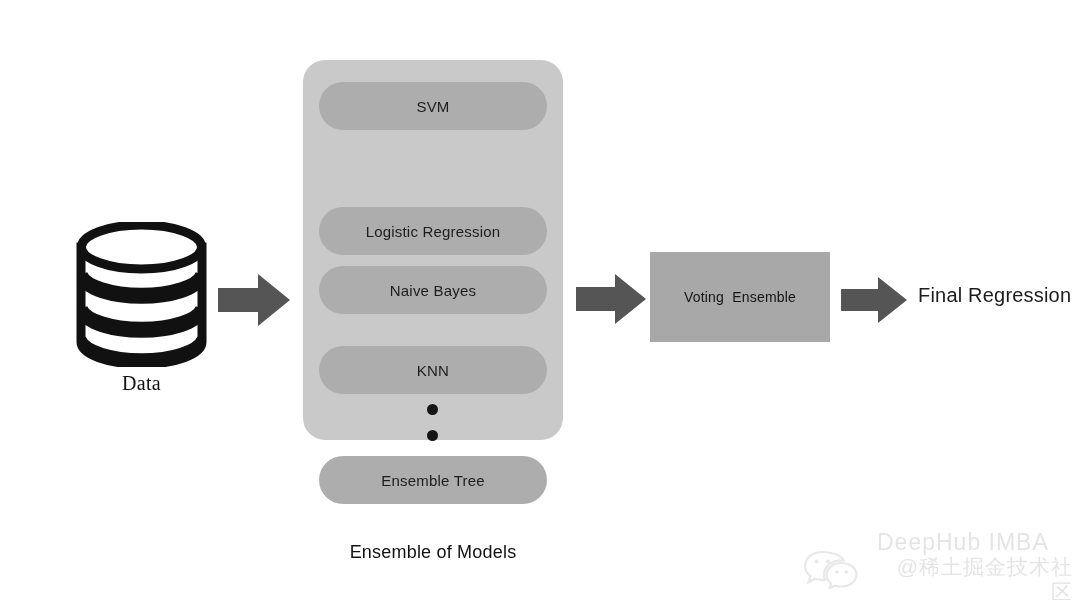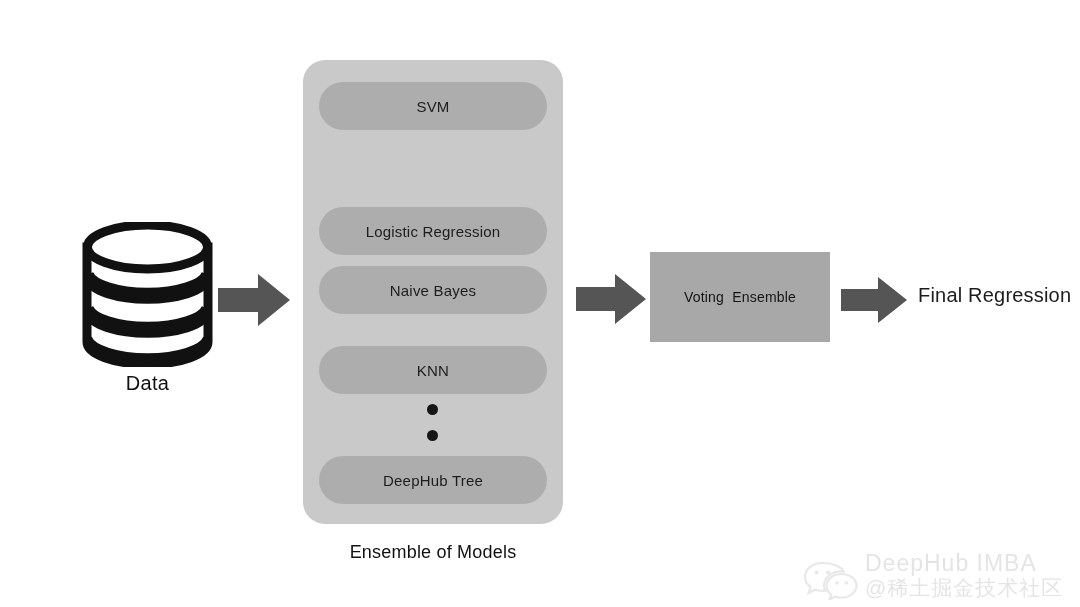--- a/index.html
+++ b/index.html
@@ -14,24 +14,25 @@
     position: relative;
     width: 1080px;
     height: 607px;
     background: #ffffff;
     overflow: hidden;
   }
 
   
   #data-node {
     position: absolute;
-    left: 80px;
+    left: 74px;
     top: 222px;
     width: 150px;
     height: 190px;
+    font-family: Liberation Serif, serif;
   }
   #db-icon {
     position: absolute;
     left: 0;
     top: 0;
     width: 135px;
     height: 145px;
   }
   #data-label {
     position: absolute;
@@ -55,21 +56,21 @@
     left: 303px;
     top: 60px;
     width: 260px;
     height: 506px;
   }
   #ensemble-container {
     position: absolute;
     left: 0;
     top: 0;
     width: 260px;
-    height: 464px;
+    height: 380px;
     background: #c9c9c9;
     border-radius: 22px;
   }
   .model-pill {
     position: absolute;
     left: 16px;
     width: 228px;
     height: 48px;
     background: #adadad;
     border-radius: 24px;
@@ -130,21 +131,22 @@
 
   
   #watermark {
     position: absolute;
     left: 803px;
     top: 534px;
     width: 270px;
     height: 66px;
     opacity: 0.55;
     display: flex;
-    align-items: flex-end;
+    align-items: center;
+    gap: 12px;
   }
   #wm-icon {
     width: 58px;
     height: 40px;
     flex: 0 0 auto;
     margin-top: 4px;
   }
   #wm-text {
     margin-left: 4px;
     display: flex;
@@ -205,21 +207,21 @@
       </div>
 
       <div class="model-pill" style="top:286px;">
         <span>KNN</span>
       </div>
 
       <div class="ellipsis-dot" style="top:344px;"></div>
       <div class="ellipsis-dot" style="top:370px;"></div>
 
       <div class="model-pill" style="top:396px;">
-        <span>DeepHub Tree</span>
+        <span>Ensemble Tree</span>
       </div>
 
     </div>
     <div id="ensemble-caption">Ensemble of Models</div>
   </div>
 
   <svg class="arrow" style="left:576px; top:274px; width:70px; height:50px;" viewBox="0 0 70 50">
     <polygon points="0,13 39,13 39,0 70,25 39,50 39,37 0,37" fill="#555555"></polygon>
   </svg>
 

